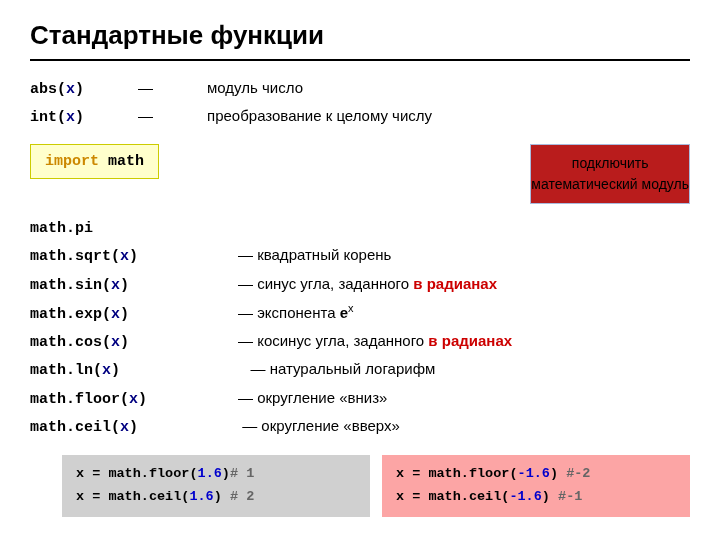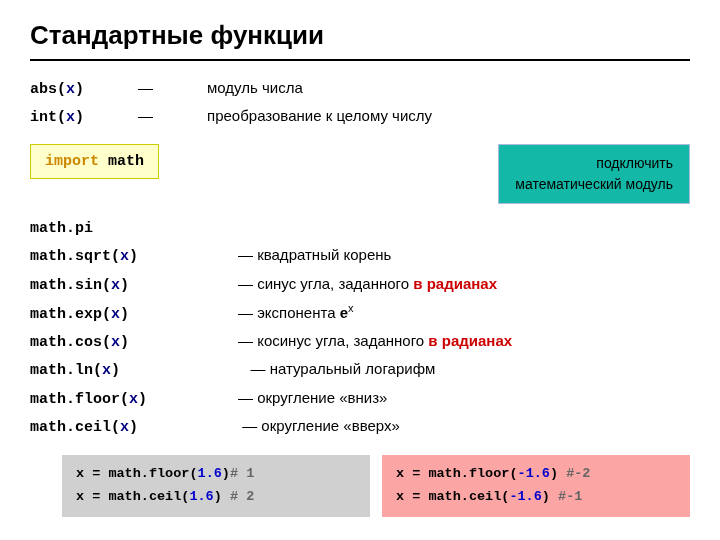--- a/index.html
+++ b/index.html
@@ -64,24 +64,24 @@
 
     .import-keyword {
       color: #cc8800;
     }
 
     .import-module {
       color: #000000;
     }
 
     .callout-box {
-      background: #14b8a6;
+      background: #b91c1c;
       border: 1px solid #aabbdd;
-      padding: 8px 16px;
-      text-align: right;
+      padding: 8px 0;
+      text-align: center;
       font-size: 14px;
       color: #000000;
       line-height: 1.5;
       flex-shrink: 0;
       margin-left: auto;
     }
 
     .functions-list {
       font-size: 15px;
       line-height: 1.75;
@@ -162,21 +162,21 @@
 <body>
 
 <div class="slide">
 
   <div class="title">Стандартные функции</div>
 
   <div class="intro-lines">
     <div class="func-row">
       <span class="code-inline">abs(<span class="func-arg">x</span>)</span>
       <span class="dash"> — </span>
-      <span class="func-desc">модуль числа</span>
+      <span class="func-desc">модуль число</span>
     </div>
     <div class="func-row">
       <span class="code-inline">int(<span class="func-arg">x</span>)</span>
       <span class="dash"> — </span>
       <span class="func-desc">преобразование к целому числу</span>
     </div>
   </div>
 
   <div class="middle-section">
     <div class="import-box">

